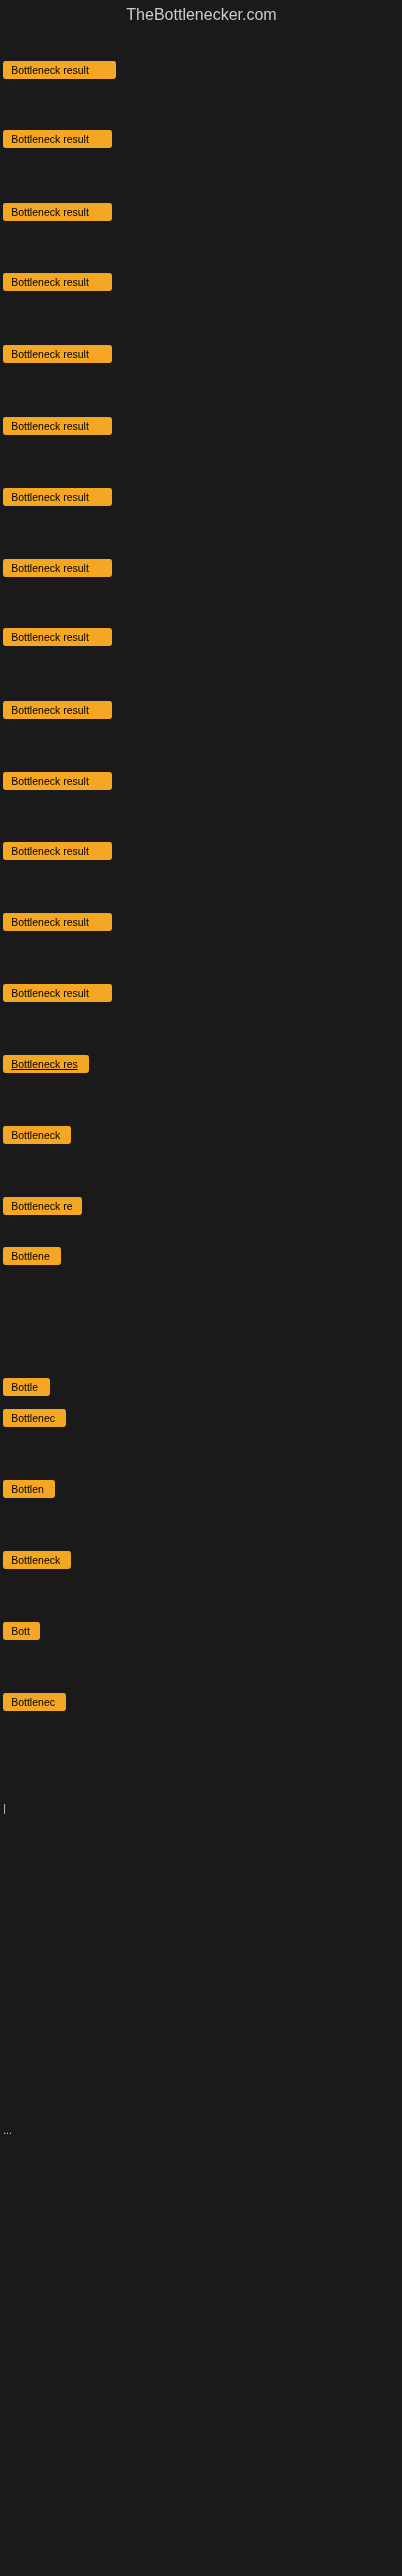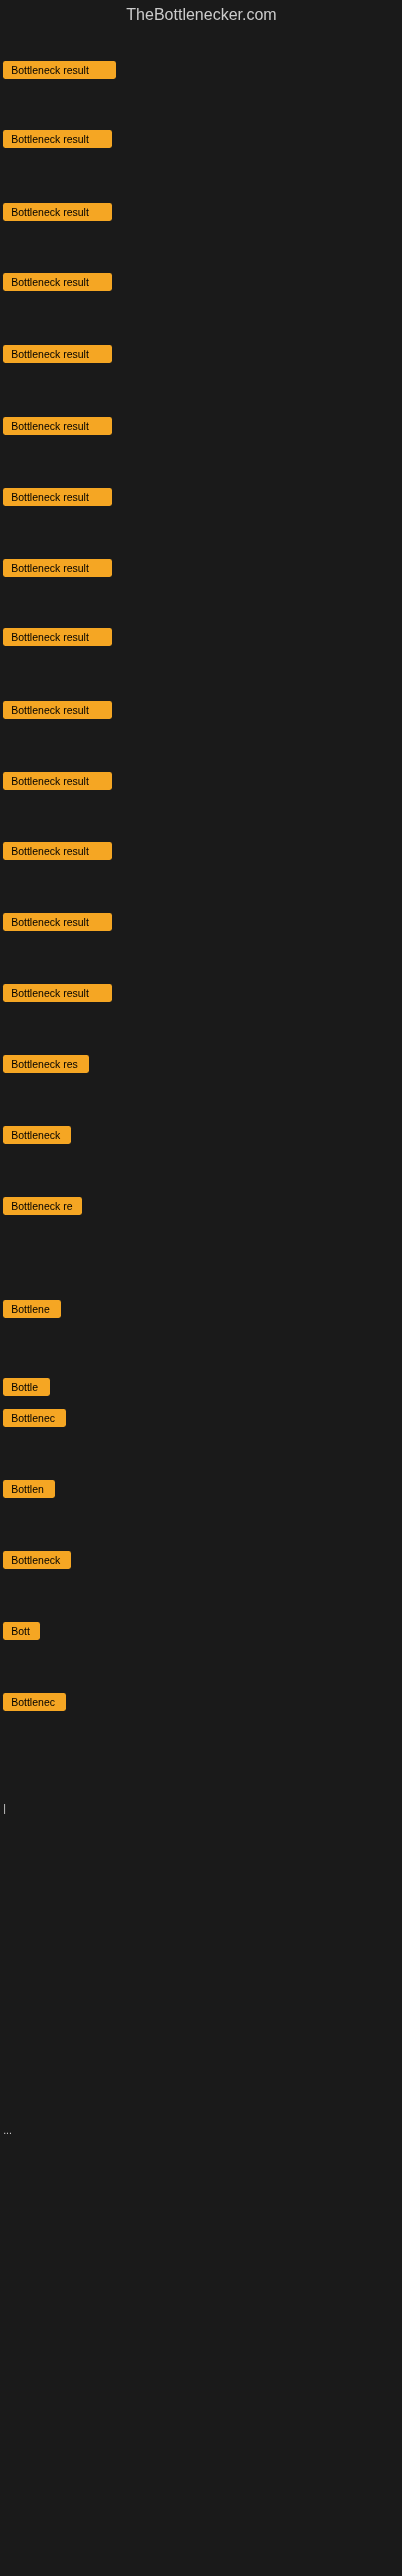--- a/index.html
+++ b/index.html
@@ -53,24 +53,24 @@
       <div style="position: absolute; top: 314px; left: 3.2px;"><span class="bottleneck-badge" style="max-width: 109px; width: 109px;">Bottleneck result</span></div>
       <div style="position: absolute; top: 386px; left: 3.2px;"><span class="bottleneck-badge" style="max-width: 109px; width: 109px;">Bottleneck result</span></div>
       <div style="position: absolute; top: 457px; left: 3.2px;"><span class="bottleneck-badge" style="max-width: 109px; width: 109px;">Bottleneck result</span></div>
       <div style="position: absolute; top: 528px; left: 3.2px;"><span class="bottleneck-badge" style="max-width: 109px; width: 109px;">Bottleneck result</span></div>
       <div style="position: absolute; top: 597px; left: 3.2px;"><span class="bottleneck-badge" style="max-width: 109px; width: 109px;">Bottleneck result</span></div>
       <div style="position: absolute; top: 670px; left: 3.2px;"><span class="bottleneck-badge" style="max-width: 109px; width: 109px;">Bottleneck result</span></div>
       <div style="position: absolute; top: 741px; left: 3.2px;"><span class="bottleneck-badge" style="max-width: 109px; width: 109px;">Bottleneck result</span></div>
       <div style="position: absolute; top: 811px; left: 3.2px;"><span class="bottleneck-badge" style="max-width: 109px; width: 109px;">Bottleneck result</span></div>
       <div style="position: absolute; top: 882px; left: 3.2px;"><span class="bottleneck-badge" style="max-width: 109px; width: 109px;">Bottleneck result</span></div>
       <div style="position: absolute; top: 953px; left: 3.2px;"><span class="bottleneck-badge" style="max-width: 109px; width: 109px;">Bottleneck result</span></div>
-      <div style="position: absolute; top: 1024px; left: 3.2px;"><span class="bottleneck-badge" style="max-width: 90px; width: 86px;">Bottleneck res</span></div>
+      <div style="position: absolute; top: 1024px; left: 3.2px;"><span class="bottleneck-badge" style="max-width: 90px; width: 86px; text-decoration: underline;">Bottleneck res</span></div>
       <div style="position: absolute; top: 1095px; left: 3.2px;"><span class="bottleneck-badge" style="max-width: 68px; width: 68px;">Bottleneck</span></div>
       <div style="position: absolute; top: 1166px; left: 3.2px;"><span class="bottleneck-badge" style="max-width: 79px; width: 91px;">Bottleneck re</span></div>
-      <div style="position: absolute; top: 1269px; left: 3.2px;"><span class="bottleneck-badge" style="max-width: 58px; width: 58px;">Bottlene</span></div>
+      <div style="position: absolute; top: 1216px; left: 3.2px;"><span class="bottleneck-badge" style="max-width: 58px; width: 58px;">Bottlene</span></div>
       <div style="position: absolute; top: 1307px; left: 3.2px;"><span class="bottleneck-badge" style="max-width: 47px; width: 47px; margin-top: 40px;">Bottle</span></div>
       <div style="position: absolute; top: 1378px; left: 3.2px;"><span class="bottleneck-badge" style="max-width: 63px; width: 63px;">Bottlenec</span></div>
       <div style="position: absolute; top: 1449px; left: 3.2px;"><span class="bottleneck-badge" style="max-width: 52px; width: 52px;">Bottlen</span></div>
       <div style="position: absolute; top: 1520px; left: 3.2px;"><span class="bottleneck-badge" style="max-width: 68px; width: 68px;">Bottleneck</span></div>
       <div style="position: absolute; top: 1591px; left: 3.2px;"><span class="bottleneck-badge" style="max-width: 37px; width: 37px;">Bott</span></div>
       <div style="position: absolute; top: 1662px; left: 3.2px;"><span class="bottleneck-badge" style="max-width: 63px; width: 63px;">Bottlenec</span></div>
       <div style="position: absolute; top: 1771px; left: 3.2px; color: rgb(204, 204, 204); font-size: 10.5px;">|</div>
       <div style="position: absolute; top: 2093px; left: 3.2px; color: rgb(204, 204, 204); font-size: 10.5px;">...</div>
     </div>
 

